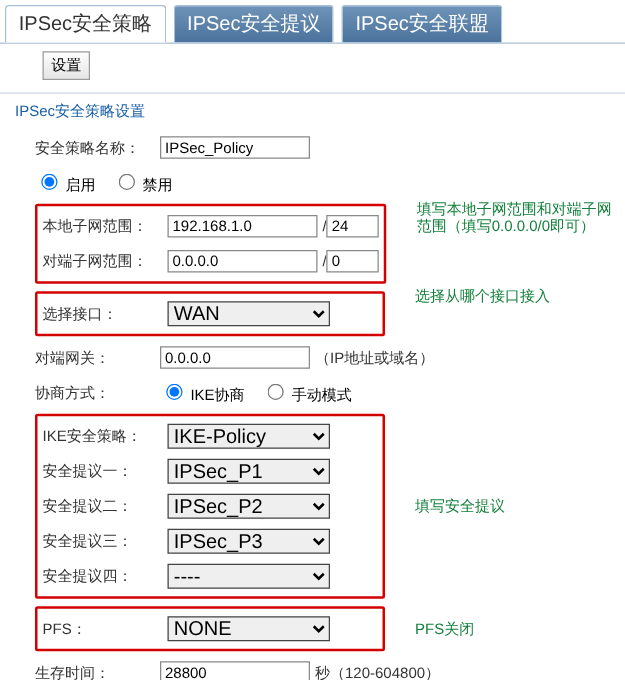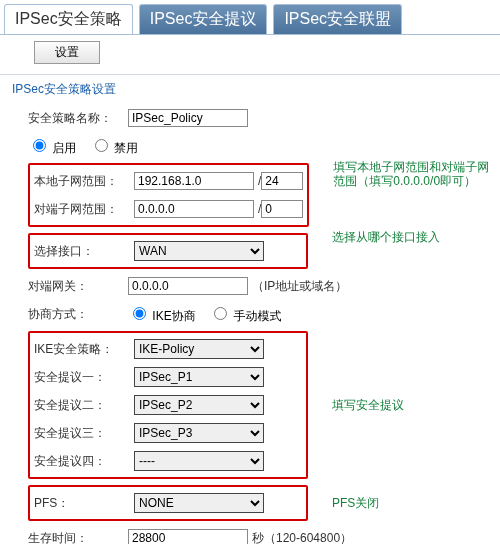--- a/index.html
+++ b/index.html
@@ -29,21 +29,21 @@
   }
   .tab.active {
     background:#fff;
     color:#333;
   }
   .sub-toolbar {
     padding:6px 34px;
   }
   .btn {
     font-size:12px;
-    padding:2px 20px;
+    padding:2px 6px;
     border:1px solid #999;
     background: linear-gradient(#fdfdfd,#e5e5e5);
     cursor:pointer;
   }
   .panel-title {
     color:#1a5fa8;
     font-size:12px;
     padding:2px 12px 6px 12px;
   }
   .form-area {
@@ -61,21 +61,21 @@
   }
   input[type=text] {
     font-size:12px;
     padding:1px 3px;
     border:1px solid #888;
     height:18px;
   }
   input.in-main { width:120px; }
   input.in-ip   { width:120px; }
   input.in-cidr { width:42px; text-align:left; }
-  select.sel    { width:130px; font-size:12px; height:20px; border:1px solid #444;}
+  select.sel    { width:130px; font-size:16px; height:20px; border:1px solid #444;}
   .radio-set label { margin-right:10px; }
   .redbox {
     border:2px solid #d40000;
     border-radius:2px;
     padding:2px 4px;
     margin:3px 0;
   }
   .annot {
     color:#15803d;
     font-size:12px;

